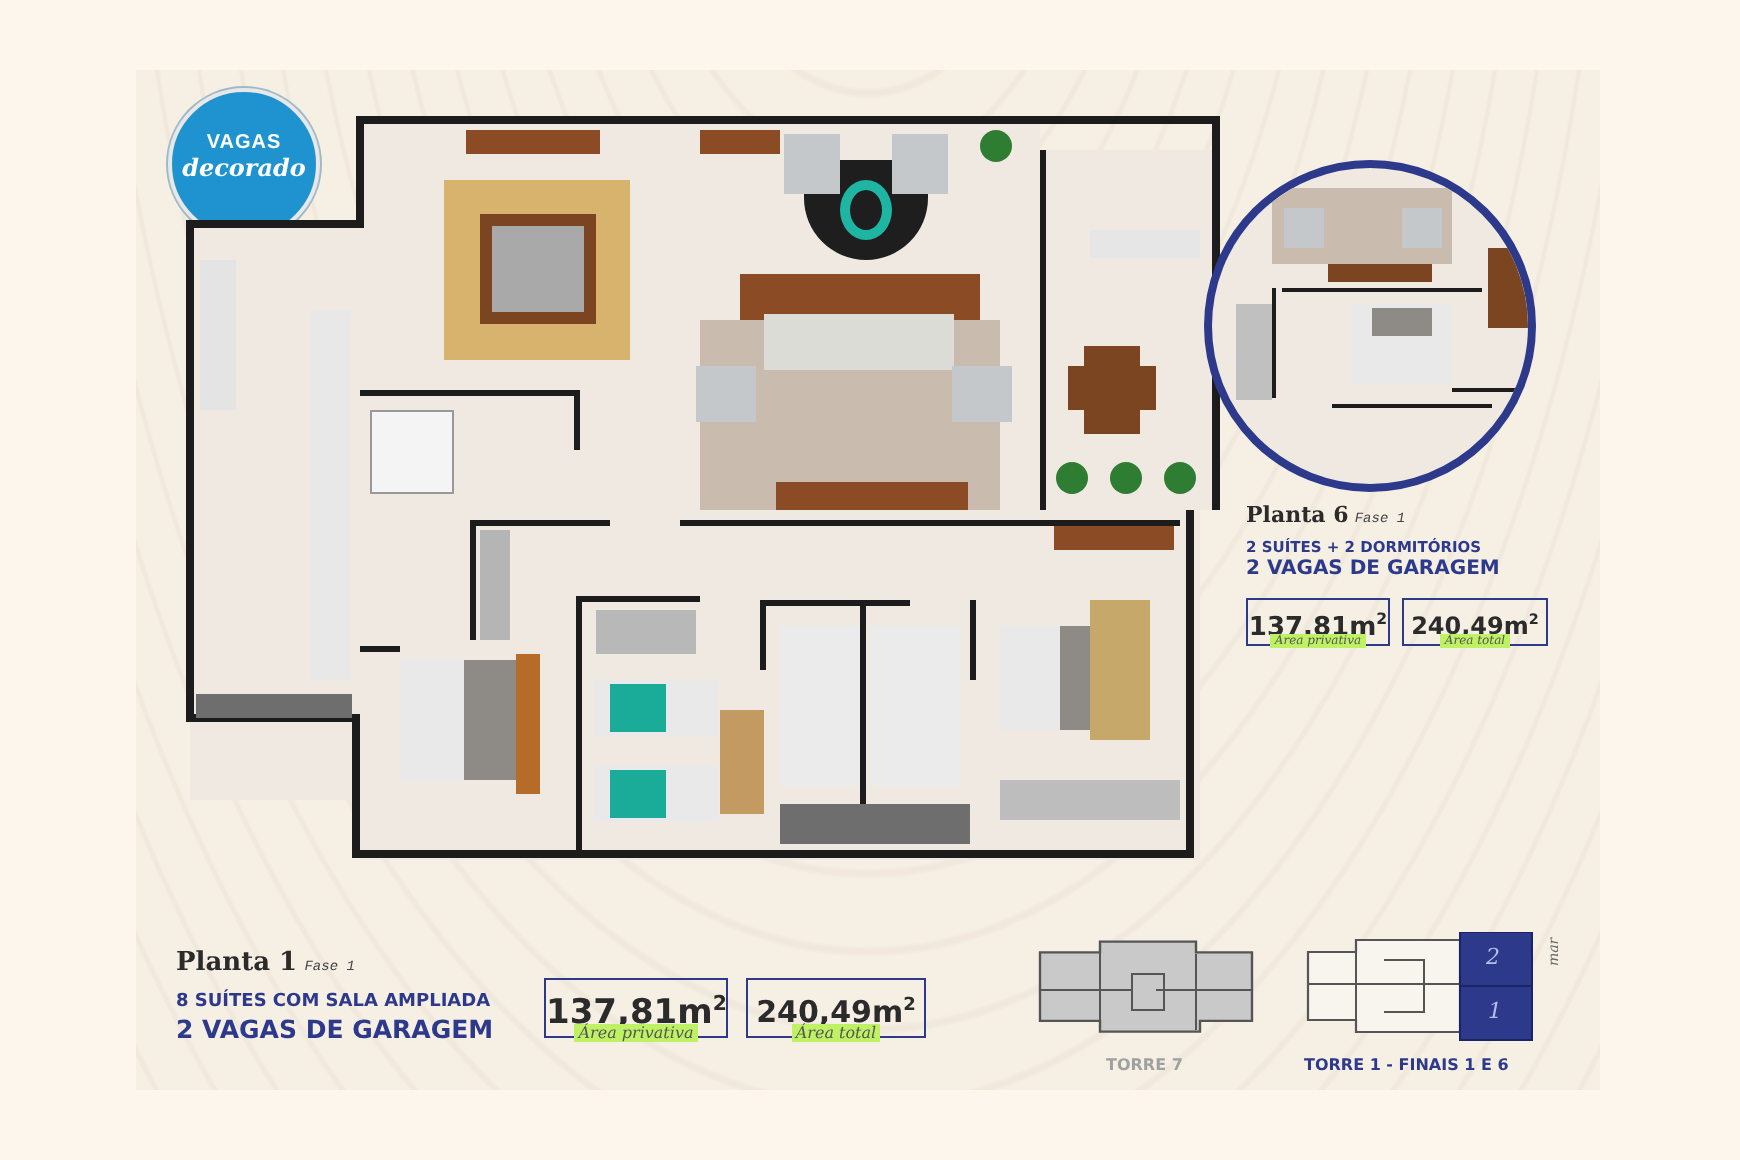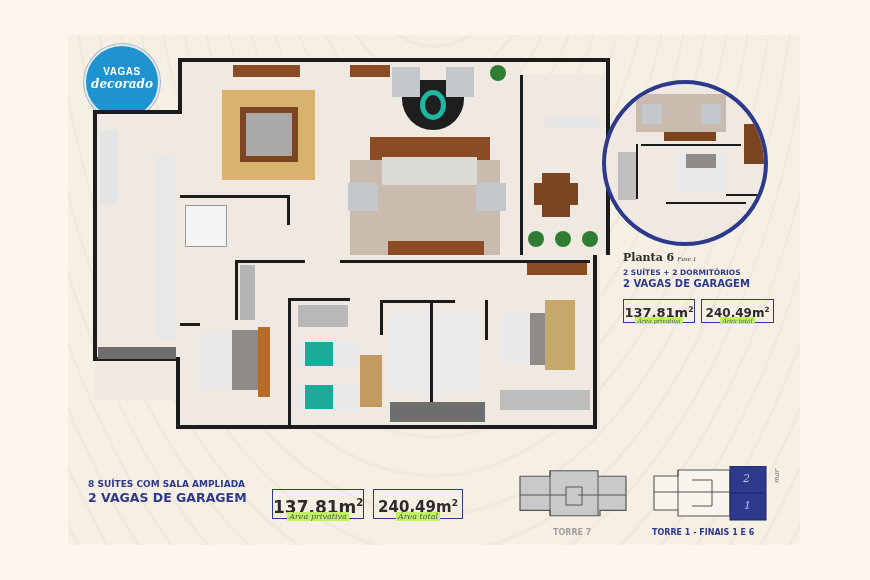--- a/index.html
+++ b/index.html
@@ -16,21 +16,21 @@
   
   .plan{left:90px;top:55px;width:520px;height:375px;}
   .wall{position:absolute;background:#1c1c1c;}
   .floor{position:absolute;background:#efe9e1;}
   .wood{background:#8a4b25;}
   .furn{position:absolute;}
   
   .mag{left:602px;top:80px;width:158px;height:158px;border-radius:50%;border:4px solid #2d3a8c;background:#efe9e1;overflow:hidden;}
   
   .ptitle{font-family:"DejaVu Serif",serif;font-weight:bold;color:#2b2b2b;}
-  .fase{font-family:Liberation Serif, serif;font-style:italic;color:#444;font-weight:normal;}
+  .fase{font-family:Liberation Mono, monospace;font-style:italic;color:#444;font-weight:normal;}
   .blue{color:#2d3a8c;font-weight:bold;font-family:"DejaVu Sans",sans-serif;}
   .box{position:absolute;border:1.5px solid #2d3a8c;color:#2b2b2b;font-family:"DejaVu Sans",sans-serif;font-weight:bold;text-align:center;}
   .box sup{font-size:60%;}
   .box .cap{position:absolute;left:0;right:0;font-family:"DejaVu Serif",serif;font-style:italic;font-weight:normal;color:#555;text-align:center;}
   .box .cap span{background:#bef264;padding:0 2px;}
   .tower-lbl{font-family:"DejaVu Sans",sans-serif;font-weight:bold;font-size:8px;}
 </style>
 </head>
 <body>
 
@@ -155,20 +155,24 @@
 <div class="box" style="left:623px;top:299px;width:70px;height:22px;font-size:13px;line-height:20px;">
   <span>137,81m</span><sup>2</sup>
   <div class="cap" style="top:17px;font-size:6px;line-height:8px;"><span>Área privativa</span></div>
 </div>
 <div class="box" style="left:701px;top:299px;width:71px;height:22px;font-size:12px;line-height:20px;">
   <span>240,49m</span><sup>2</sup>
   <div class="cap" style="top:17px;font-size:6px;line-height:8px;"><span>Área total</span></div>
 </div>
 
 <div class="abs" style="left:88px;top:474px;">
+  <div style="font-size:13px;line-height:14px;">
+    <span class="ptitle">Planta 1</span>
+    <span class="fase" style="font-size:7px;">Fase 1</span>
+  </div>
   <div class="blue" style="font-size:9px;margin-top:5px;">8 SUÍTES COM SALA AMPLIADA</div>
   <div class="blue" style="font-size:12.5px;margin-top:1px;">2 VAGAS DE GARAGEM</div>
 </div>
 <div class="box" style="left:272px;top:489px;width:90px;height:28px;font-size:17px;line-height:26px;">
   <span>137,81m</span><sup>2</sup>
   <div class="cap" style="top:22px;font-size:8px;line-height:10px;"><span>Área privativa</span></div>
 </div>
 <div class="box" style="left:373px;top:489px;width:88px;height:28px;font-size:15px;line-height:26px;">
   <span>240,49m</span><sup>2</sup>
   <div class="cap" style="top:22px;font-size:8px;line-height:10px;"><span>Área total</span></div>

